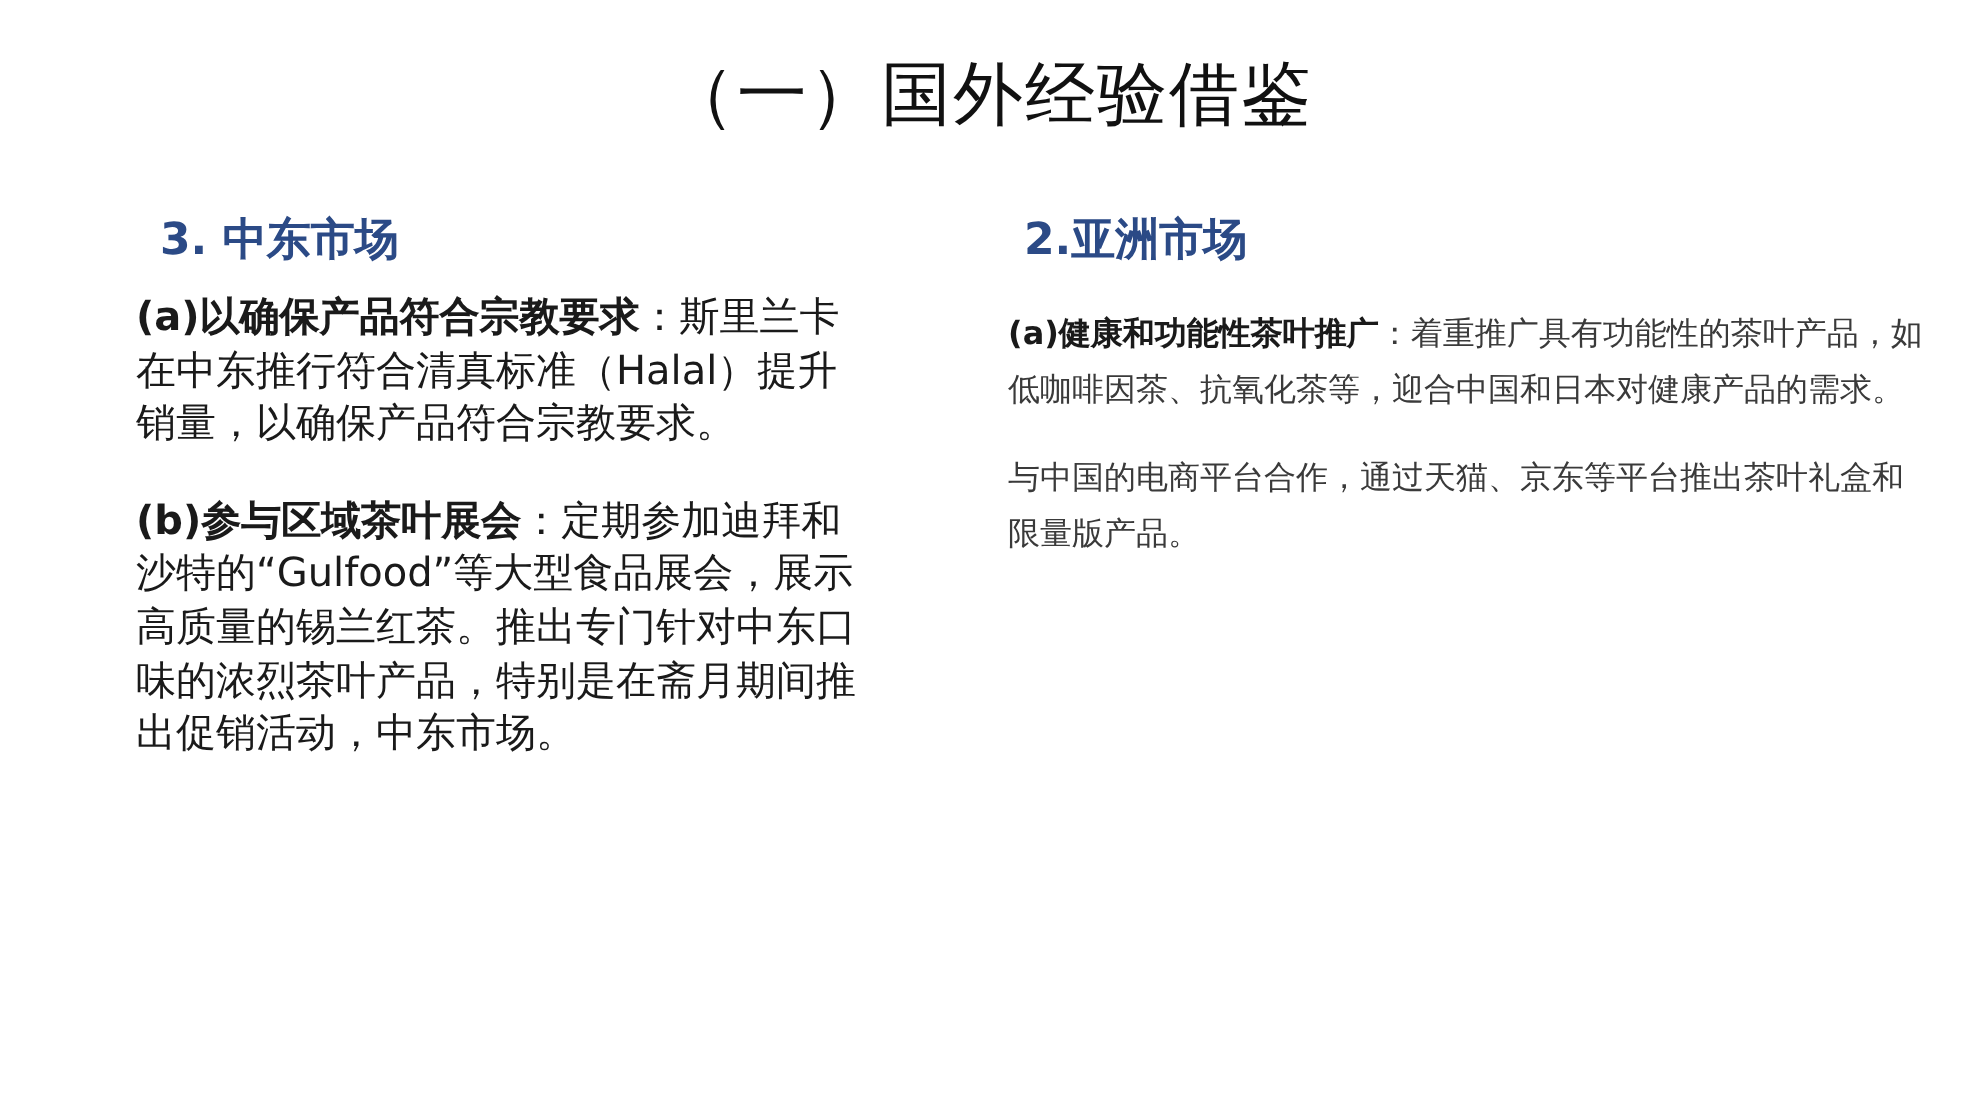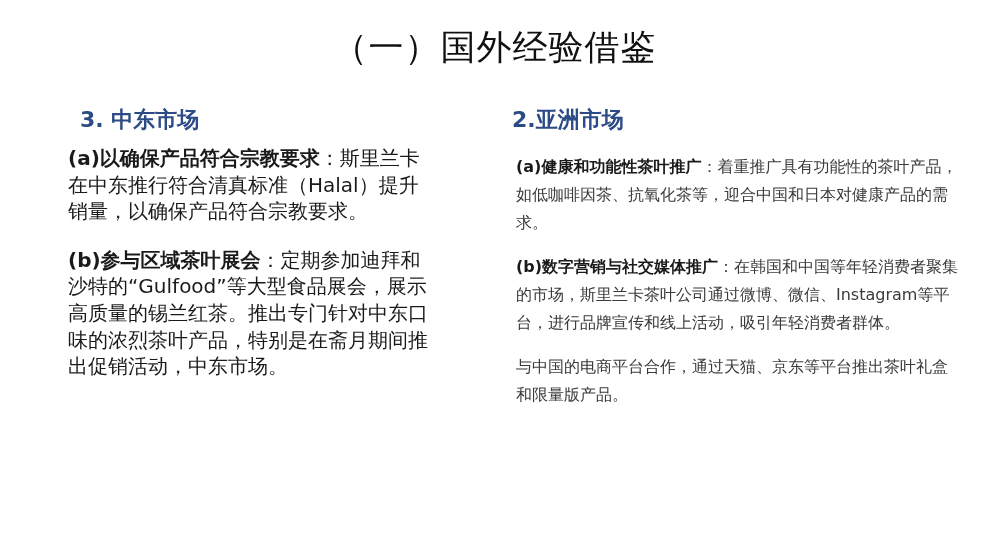--- a/index.html
+++ b/index.html
@@ -66,21 +66,21 @@
     font-family: "DejaVu Sans", sans-serif;
     font-weight: 500;
   }
   .para-left b {
     font-weight: bold;
   }
   .para-right {
     font-size: 16px;
     line-height: 1.75;
     color: #3a3a3a;
-    margin: 0 0 16px 16px;
+    margin: 0 0 16px 4px;
     font-family: "DejaVu Sans", sans-serif;
   }
   .para-right b {
     font-weight: bold;
     color: #1a1a1a;
   }
   .col-right .col-heading {
     margin-bottom: 18px;
   }
 </style>
@@ -104,22 +104,19 @@
     </p>
   </div>
 
   <div class="col col-right">
     <div class="col-heading">2.亚洲市场</div>
 
     <p class="para-right">
       <b>(a)健康和功能性茶叶推广</b><span>：着重推广具有功能性的茶叶产品，如低咖啡因茶、抗氧化茶等，迎合中国和日本对健康产品的需求。</span>
     </p>
 
-    <p class="para-right">
-      <b>(b)数字营销与社交媒体推广</b><span>：在韩国和中国等年轻消费者聚集的市场，斯里兰卡茶叶公司通过微博、微信、Instagram等平台，进行品牌宣传和线上活动，吸引年轻消费者群体。</span>
-    </p>
 
     <p class="para-right">
       <span>与中国的电商平台合作，通过天猫、京东等平台推出茶叶礼盒和限量版产品。</span>
     </p>
   </div>
 
 </div>
 
 </body></html>

